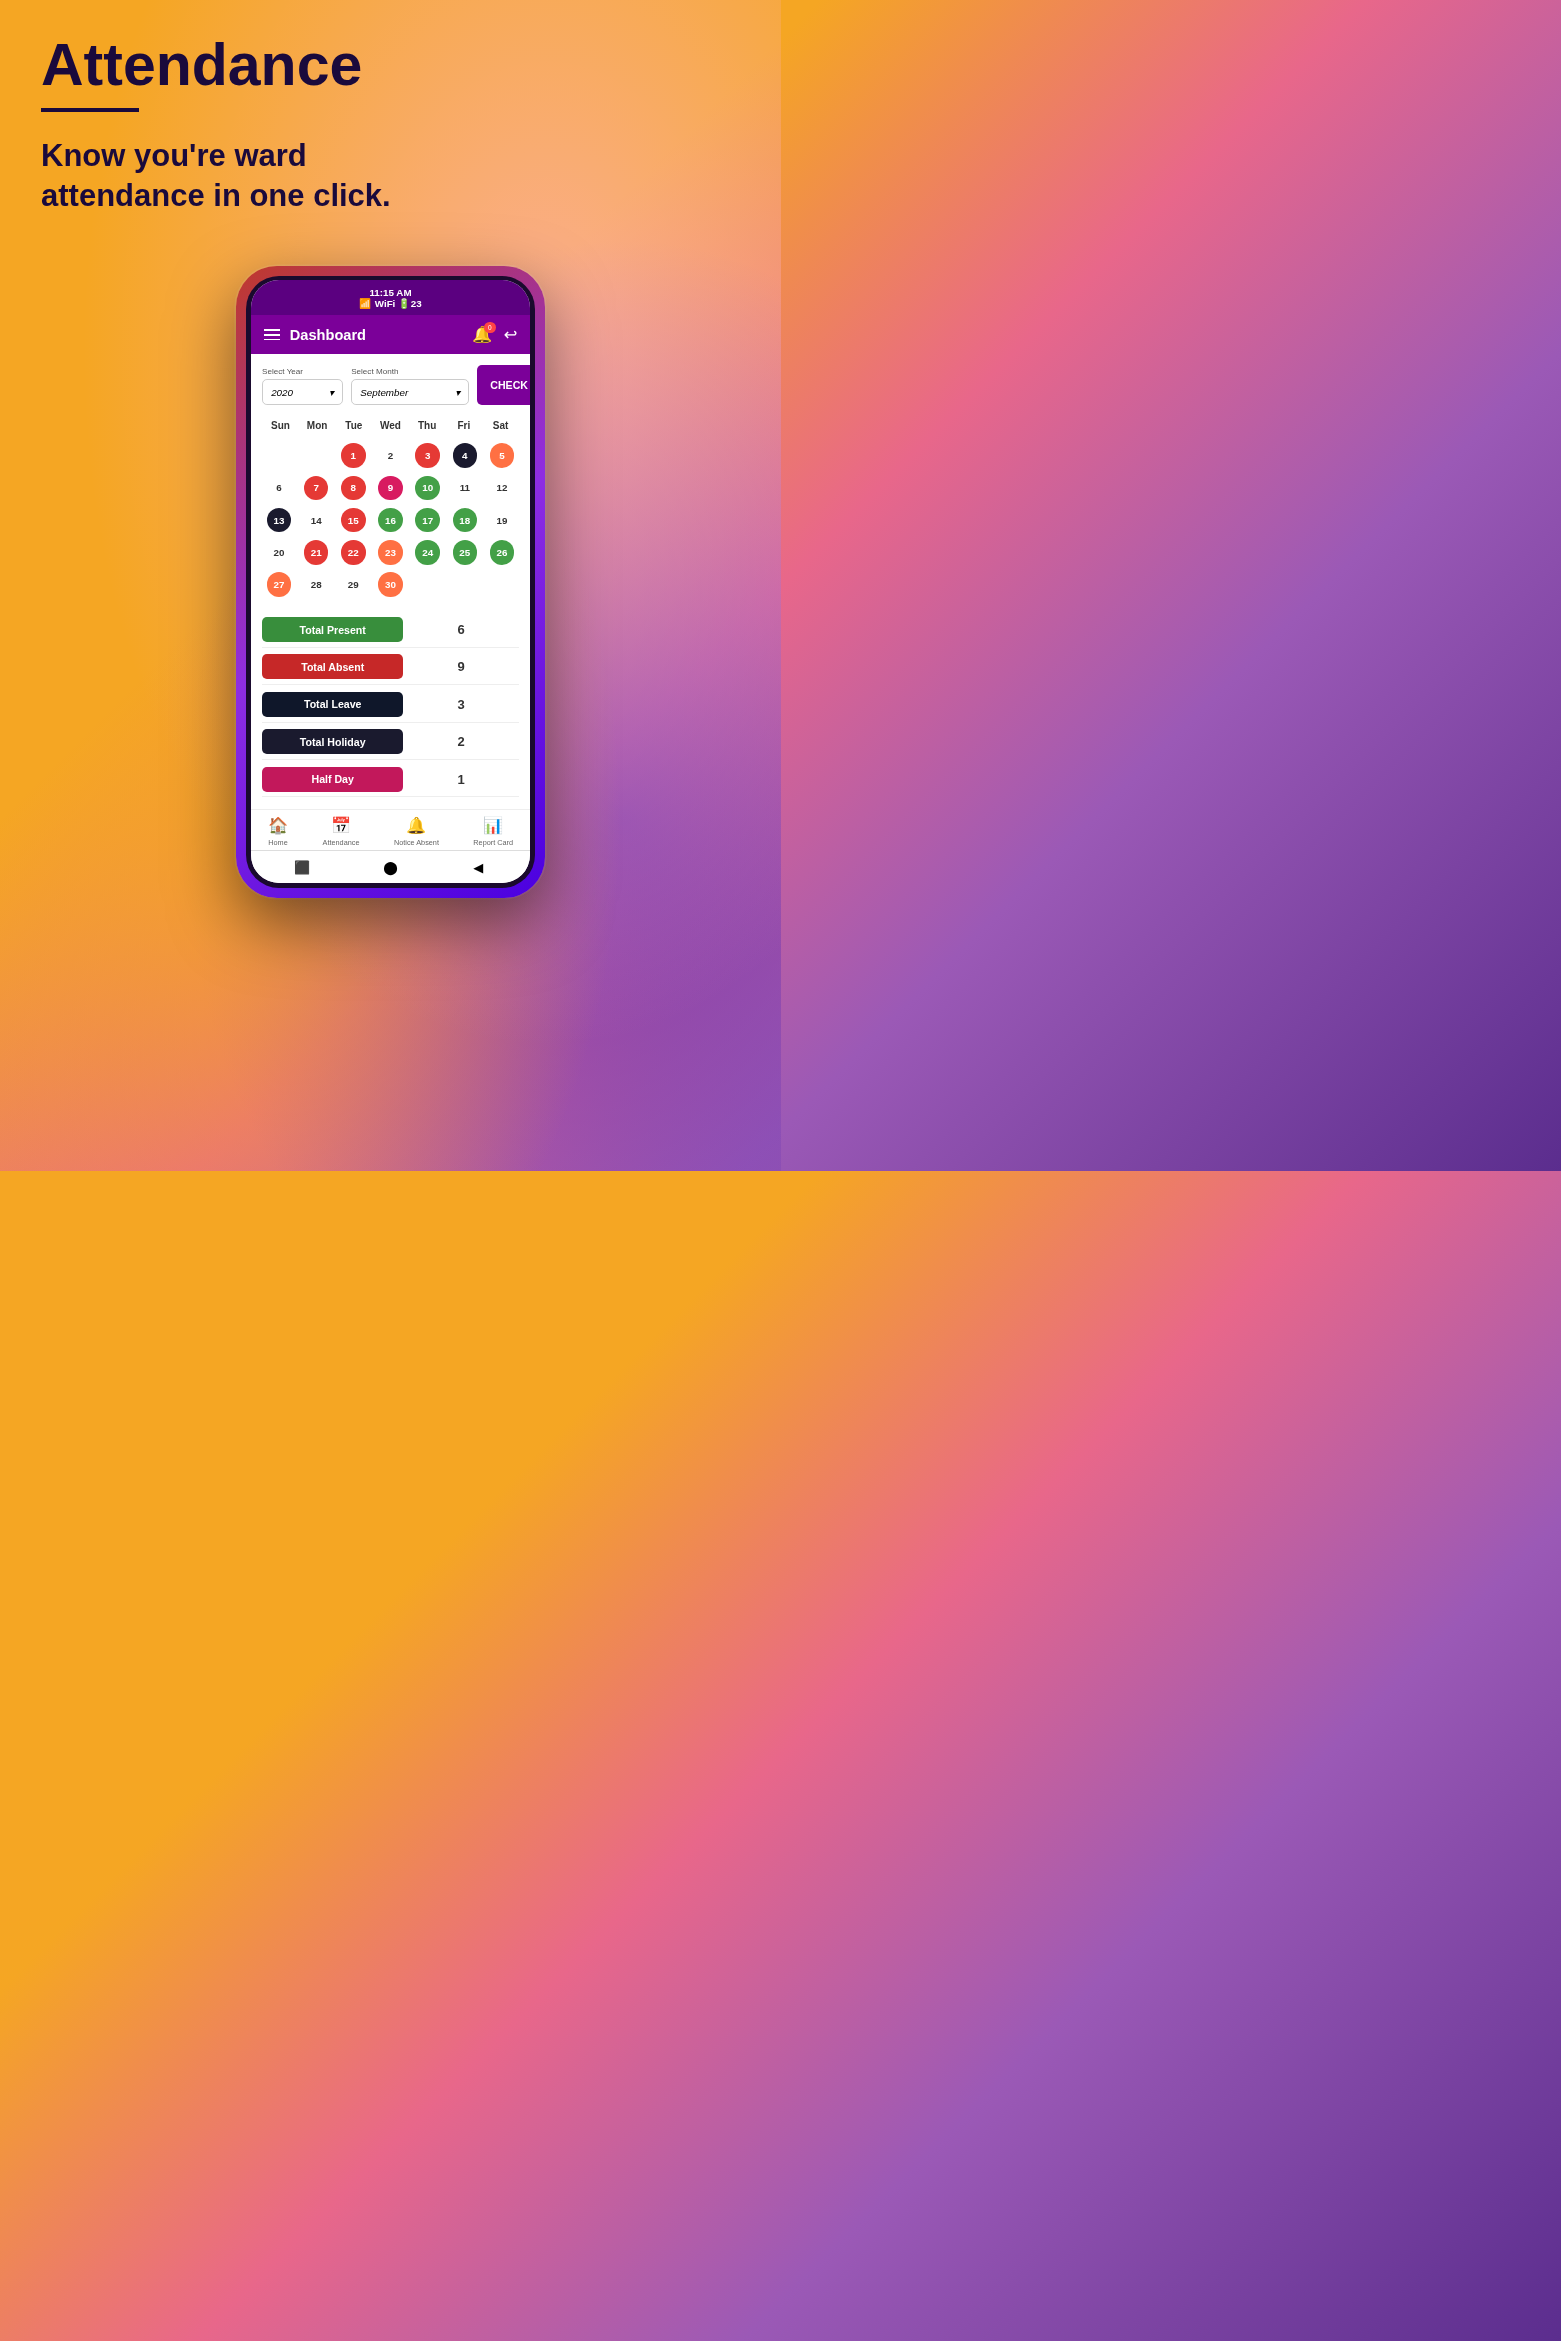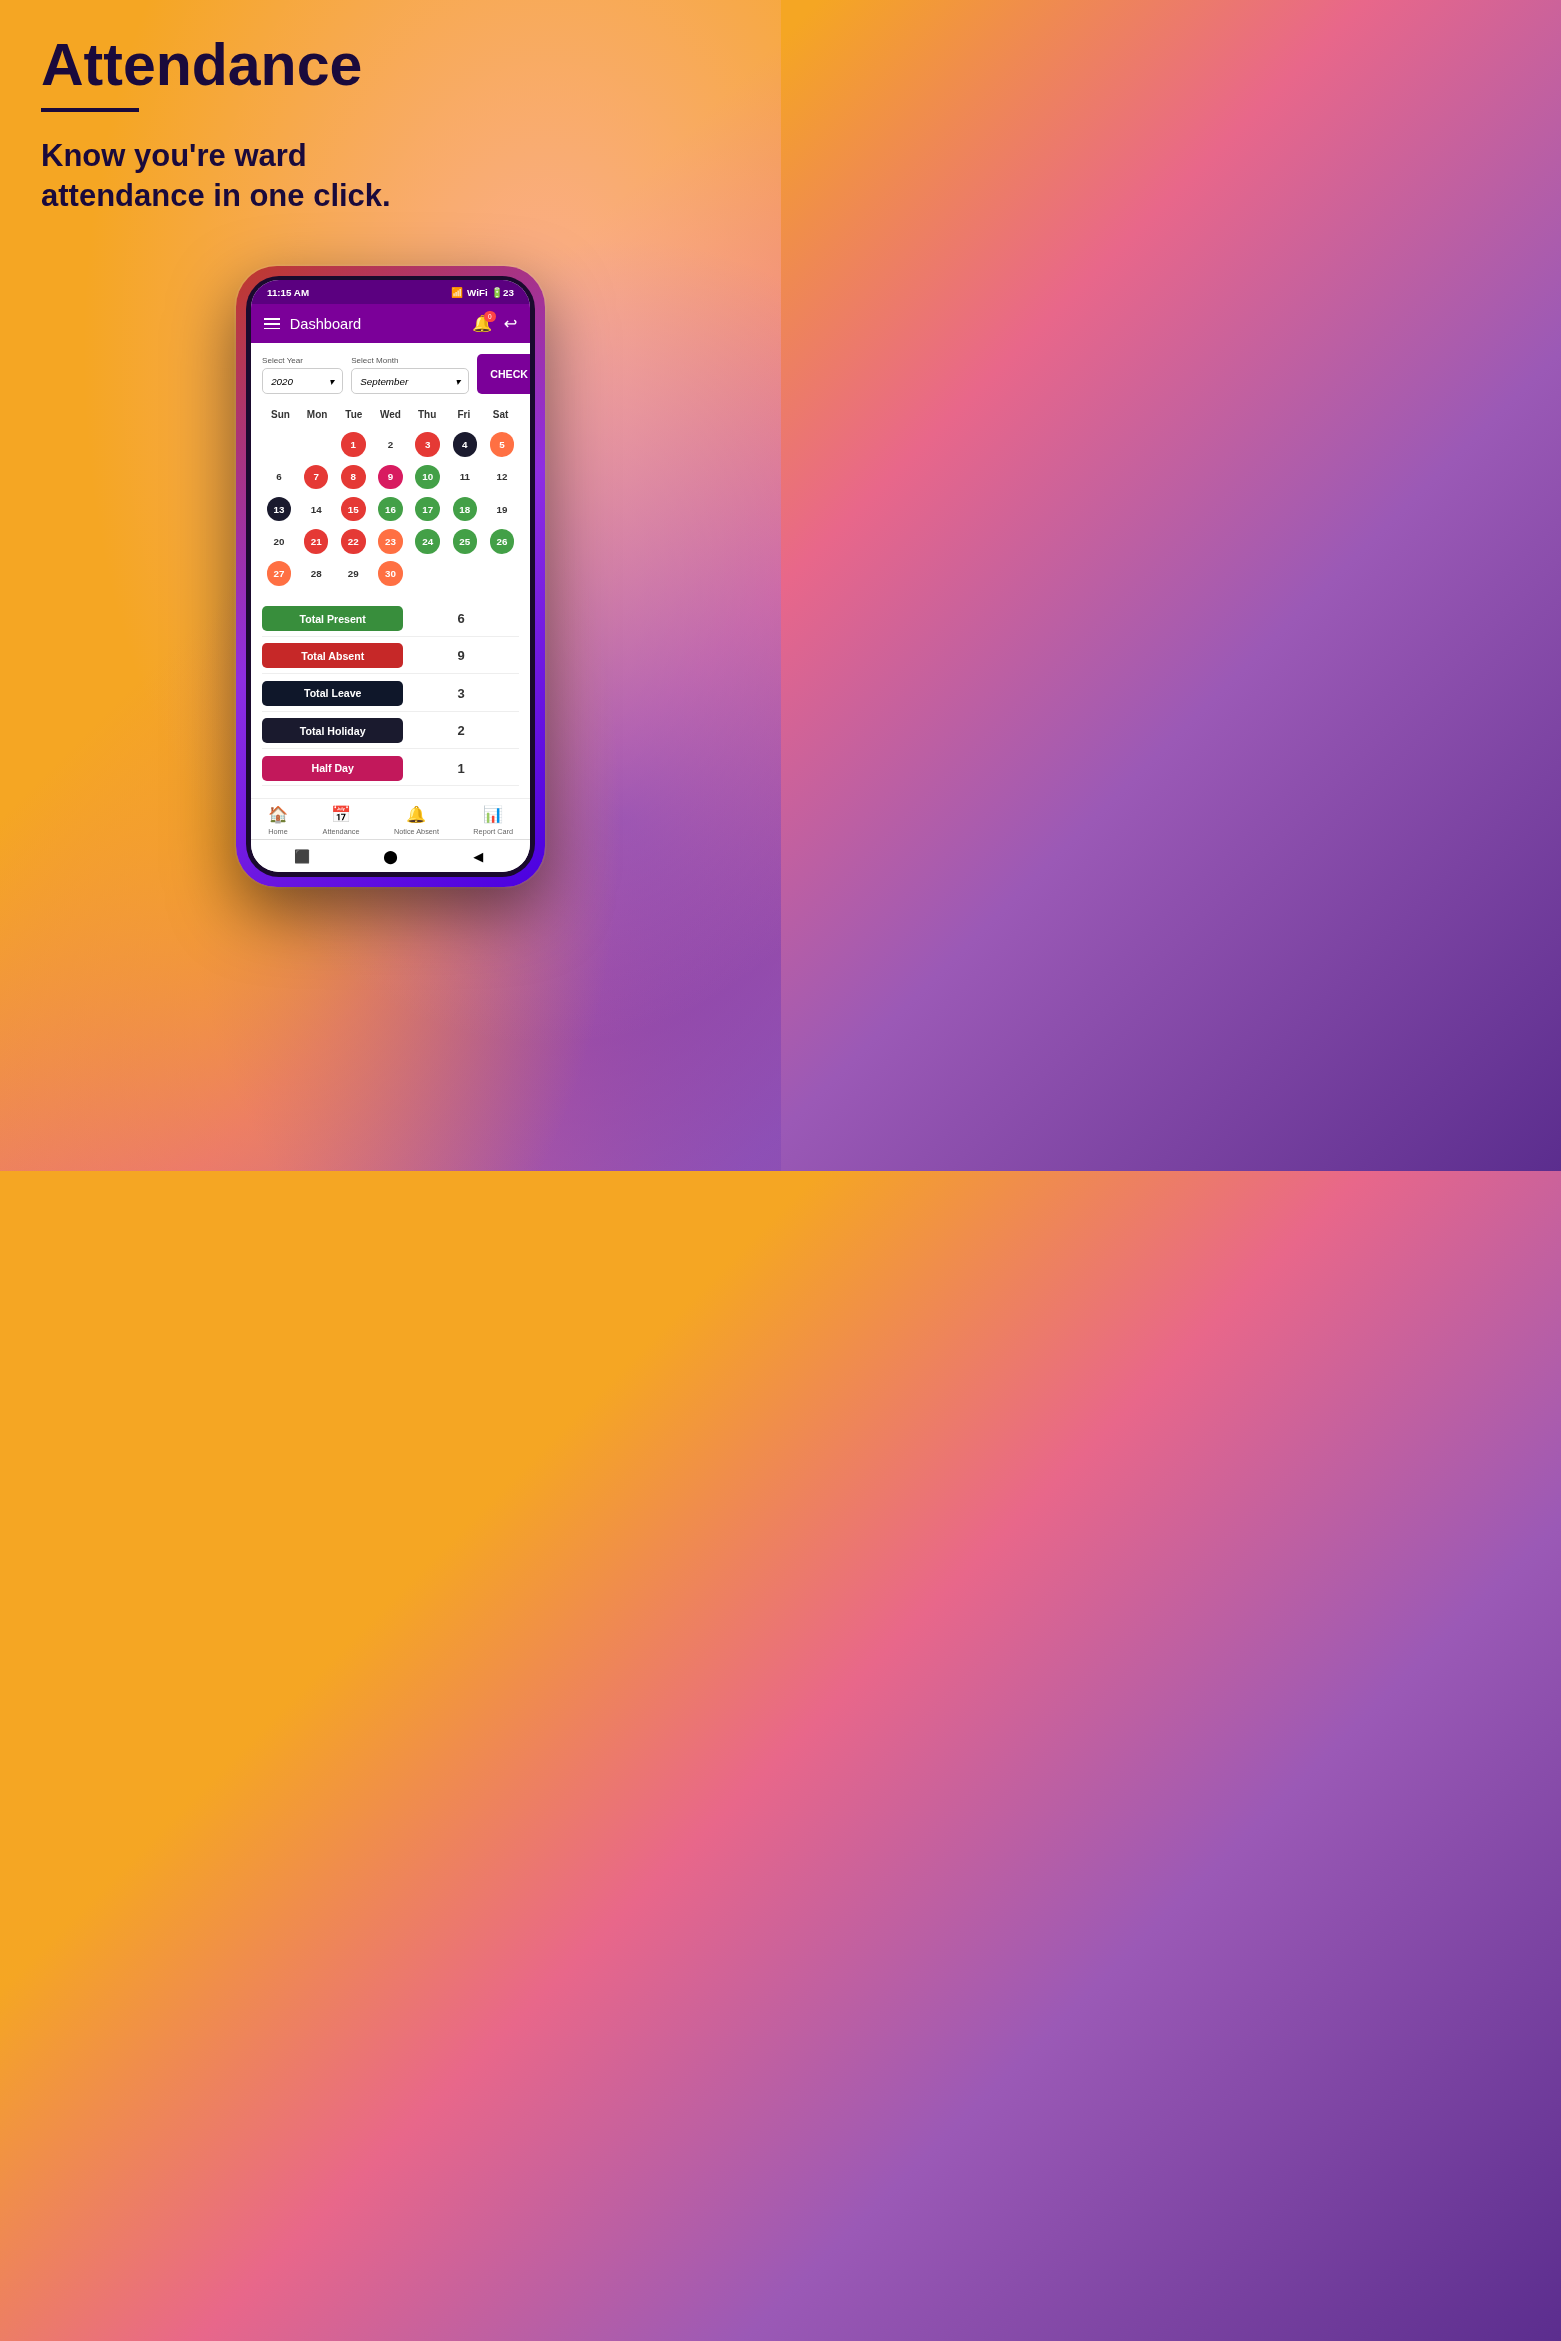--- a/index.html
+++ b/index.html
@@ -83,20 +83,21 @@
     
     .status-bar {
       background: #5b0080;
       color: white;
       display: flex;
       justify-content: space-between;
       align-items: center;
       padding: 6.5px 16.3px;
       font-size: 9.8px;
       font-weight: 600;
+      flex-direction: column;
     }
 
     .status-icons {
       display: flex;
       gap: 3.3px;
       align-items: center;
     }
 
     
     .app-header {
@@ -123,21 +124,21 @@
 
     .hamburger span {
       width: 16.3px;
       height: 1.6px;
       background: white;
       display: block;
     }
 
     .header-title {
       font-size: 14.6px;
-      font-weight: 400;
+      font-weight: 700;
       color: white;
     }
 
     .header-right {
       display: flex;
       gap: 11.4px;
       align-items: center;
     }
 
     .bell-icon {

